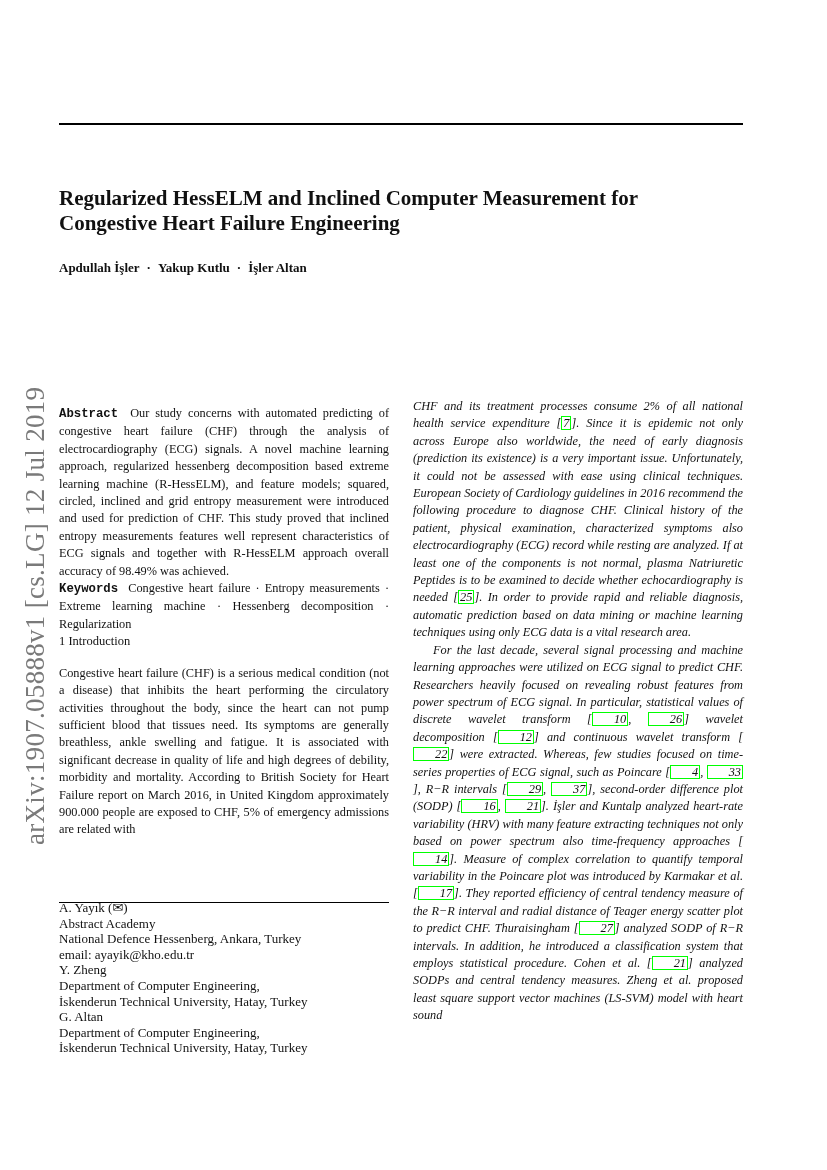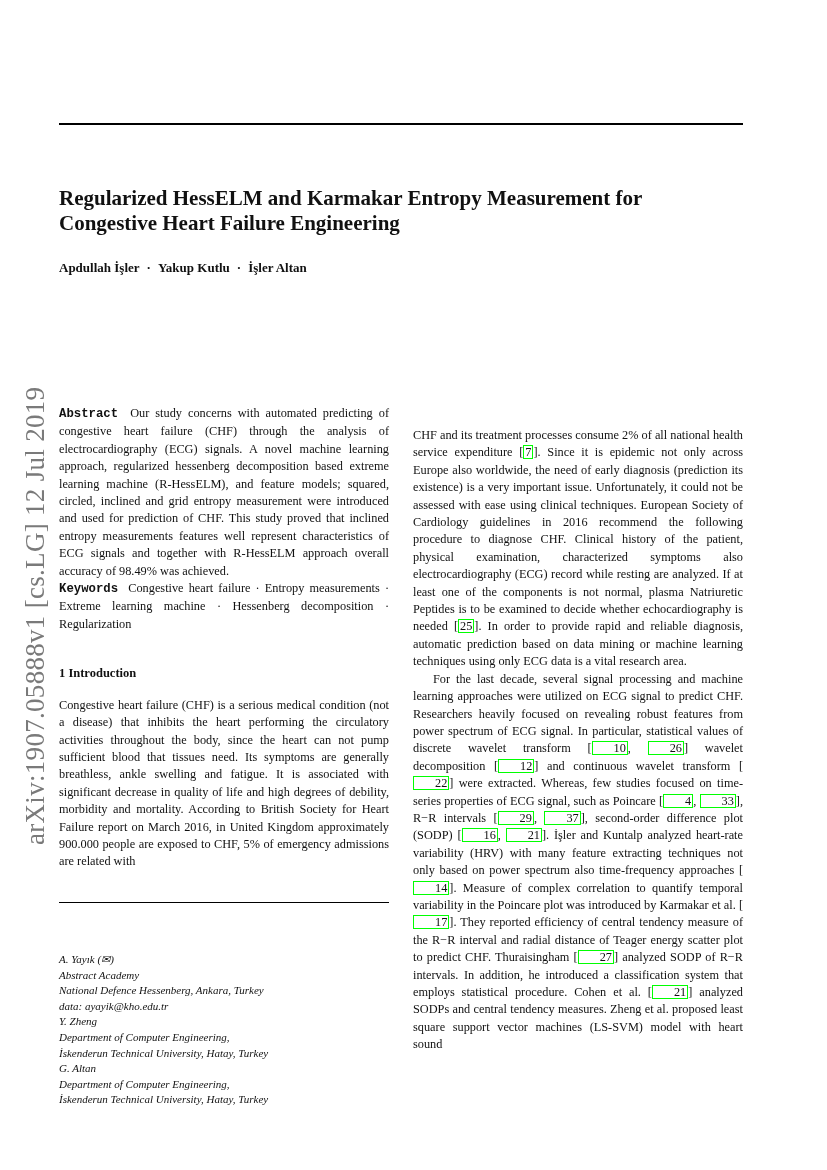--- a/index.html
+++ b/index.html
@@ -8,37 +8,37 @@
   .top-rule { position: absolute; left: 59px; top: 123px; width: 684px; height: 2px; background: #000; }
   .title { position: absolute; left: 59px; top: 186px; width: 690px;
            font-weight: bold; font-size: 21px; line-height: 25px; margin: 0; }
   .authors { position: absolute; left: 59px; top: 260px; font-weight: bold; font-size: 13px; }
   .authors .sep { margin: 0 7px; }
   .arxiv { position: absolute; left: 20px; top: 845px; transform-origin: 0 0; transform: rotate(-90deg);
            font-family: "Liberation Serif", "DejaVu Serif", serif; font-size: 27px; color: #7a7a7a;
            white-space: nowrap; letter-spacing: 0.3px; }
   .col { position: absolute; width: 330px; font-size: 12.3px; line-height: 17.4px; text-align: justify; }
   .col-left { left: 59px; top: 405px; }
-  .col-right { left: 413px; top: 427px; }
+  .col-right { left: 413px; top: 398px; font-style: italic; }
   p { margin: 0; }
   .lbl { font-weight: bold; font-family: Liberation Mono, monospace; }
   .keywords { margin-top: 0; }
-  .section { font-weight: bold; font-size: 12.5px; margin-top: 32px; margin-bottom: 14px; }
+  .section { font-weight: normal; font-size: 12.5px; margin-bottom: 14px; }
   .indent { text-indent: 20px; }
   .cite { border: 1px solid #00ff00; padding: 0 1px; line-height: 12px; display: inline-block; }
   .foot-rule { position: absolute; left: 59px; top: 902px; width: 330px; height: 1px; background: #000; }
-  .foot { position: absolute; left: 59px; top: 952px; font-size: 11px; line-height: 15.6px; font-style: italic; }
+  .foot { position: absolute; left: 59px; top: 900px; font-size: 13px; line-height: 15.6px; }
 </style>
 </head>
 <body>
 
 <div class="top-rule"></div>
 
 <h1 class="title">
-  <span>Regularized HessELM and Karmakar Entropy Measurement for</span><br>
+  <span>Regularized HessELM and Inclined Computer Measurement for</span><br>
   <span>Congestive Heart Failure Engineering</span>
 </h1>
 
 <div class="authors">
   <span>Apdullah İşler</span><span class="sep">·</span><span>Yakup Kutlu</span><span class="sep">·</span><span>İşler Altan</span>
 </div>
 
 <div class="arxiv">arXiv:1907.05888v1  [cs.LG]  12 Jul 2019</div>
 
 <div class="col col-left">
@@ -51,20 +51,20 @@
 <div class="col col-right">
   <p><span>CHF and its treatment processes consume 2% of all national health service expenditure </span>[<a class="cite">7</a>]<span>. Since it is epidemic not only across Europe also worldwide, the need of early diagnosis (prediction its existence) is a very important issue. Unfortunately, it could not be assessed with ease using clinical techniques. European Society of Cardiology guidelines in 2016 recommend the following procedure to diagnose CHF. Clinical history of the patient, physical examination, characterized symptoms also electrocardiography (ECG) record while resting are analyzed. If at least one of the components is not normal, plasma Natriuretic Peptides is to be examined to decide whether echocardiography is needed </span>[<a class="cite">25</a>]<span>. In order to provide rapid and reliable diagnosis, automatic prediction based on data mining or machine learning techniques using only ECG data is a vital research area.</span></p>
   <p class="indent"><span>For the last decade, several signal processing and machine learning approaches were utilized on ECG signal to predict CHF. Researchers heavily focused on revealing robust features from power spectrum of ECG signal. In particular, statistical values of discrete wavelet transform [</span><a class="cite">10</a><span>, </span><a class="cite">26</a><span>] wavelet decomposition [</span><a class="cite">12</a><span>] and continuous wavelet transform [</span><a class="cite">22</a><span>] were extracted. Whereas, few studies focused on time-series properties of ECG signal, such as Poincare [</span><a class="cite">4</a><span>, </span><a class="cite">33</a><span>], R−R intervals [</span><a class="cite">29</a><span>, </span><a class="cite">37</a><span>], second-order difference plot (SODP) [</span><a class="cite">16</a><span>, </span><a class="cite">21</a><span>]. İşler and Kuntalp analyzed heart-rate variability (HRV) with many feature extracting techniques not only based on power spectrum also time-frequency approaches [</span><a class="cite">14</a><span>]. Measure of complex correlation to quantify temporal variability in the Poincare plot was introduced by Karmakar et al. [</span><a class="cite">17</a><span>]. They reported efficiency of central tendency measure of the R−R interval and radial distance of Teager energy scatter plot to predict CHF. Thuraisingham [</span><a class="cite">27</a><span>] analyzed SODP of R−R intervals. In addition, he introduced a classification system that employs statistical procedure. Cohen et al. [</span><a class="cite">21</a><span>] analyzed SODPs and central tendency measures. Zheng et al. proposed least square support vector machines (LS-SVM) model with heart sound</span></p>
 </div>
 
 <div class="foot-rule"></div>
 <div class="foot">
   <div>A. Yayık (✉)</div>
   <div>Abstract Academy</div>
   <div>National Defence Hessenberg, Ankara, Turkey</div>
-  <div>data: ayayik@kho.edu.tr</div>
+  <div>email: ayayik@kho.edu.tr</div>
   <div>Y. Zheng</div>
   <div>Department of Computer Engineering,</div>
   <div>İskenderun Technical University, Hatay, Turkey</div>
   <div>G. Altan</div>
   <div>Department of Computer Engineering,</div>
   <div>İskenderun Technical University, Hatay, Turkey</div>
 </div>
 
 </body></html>

